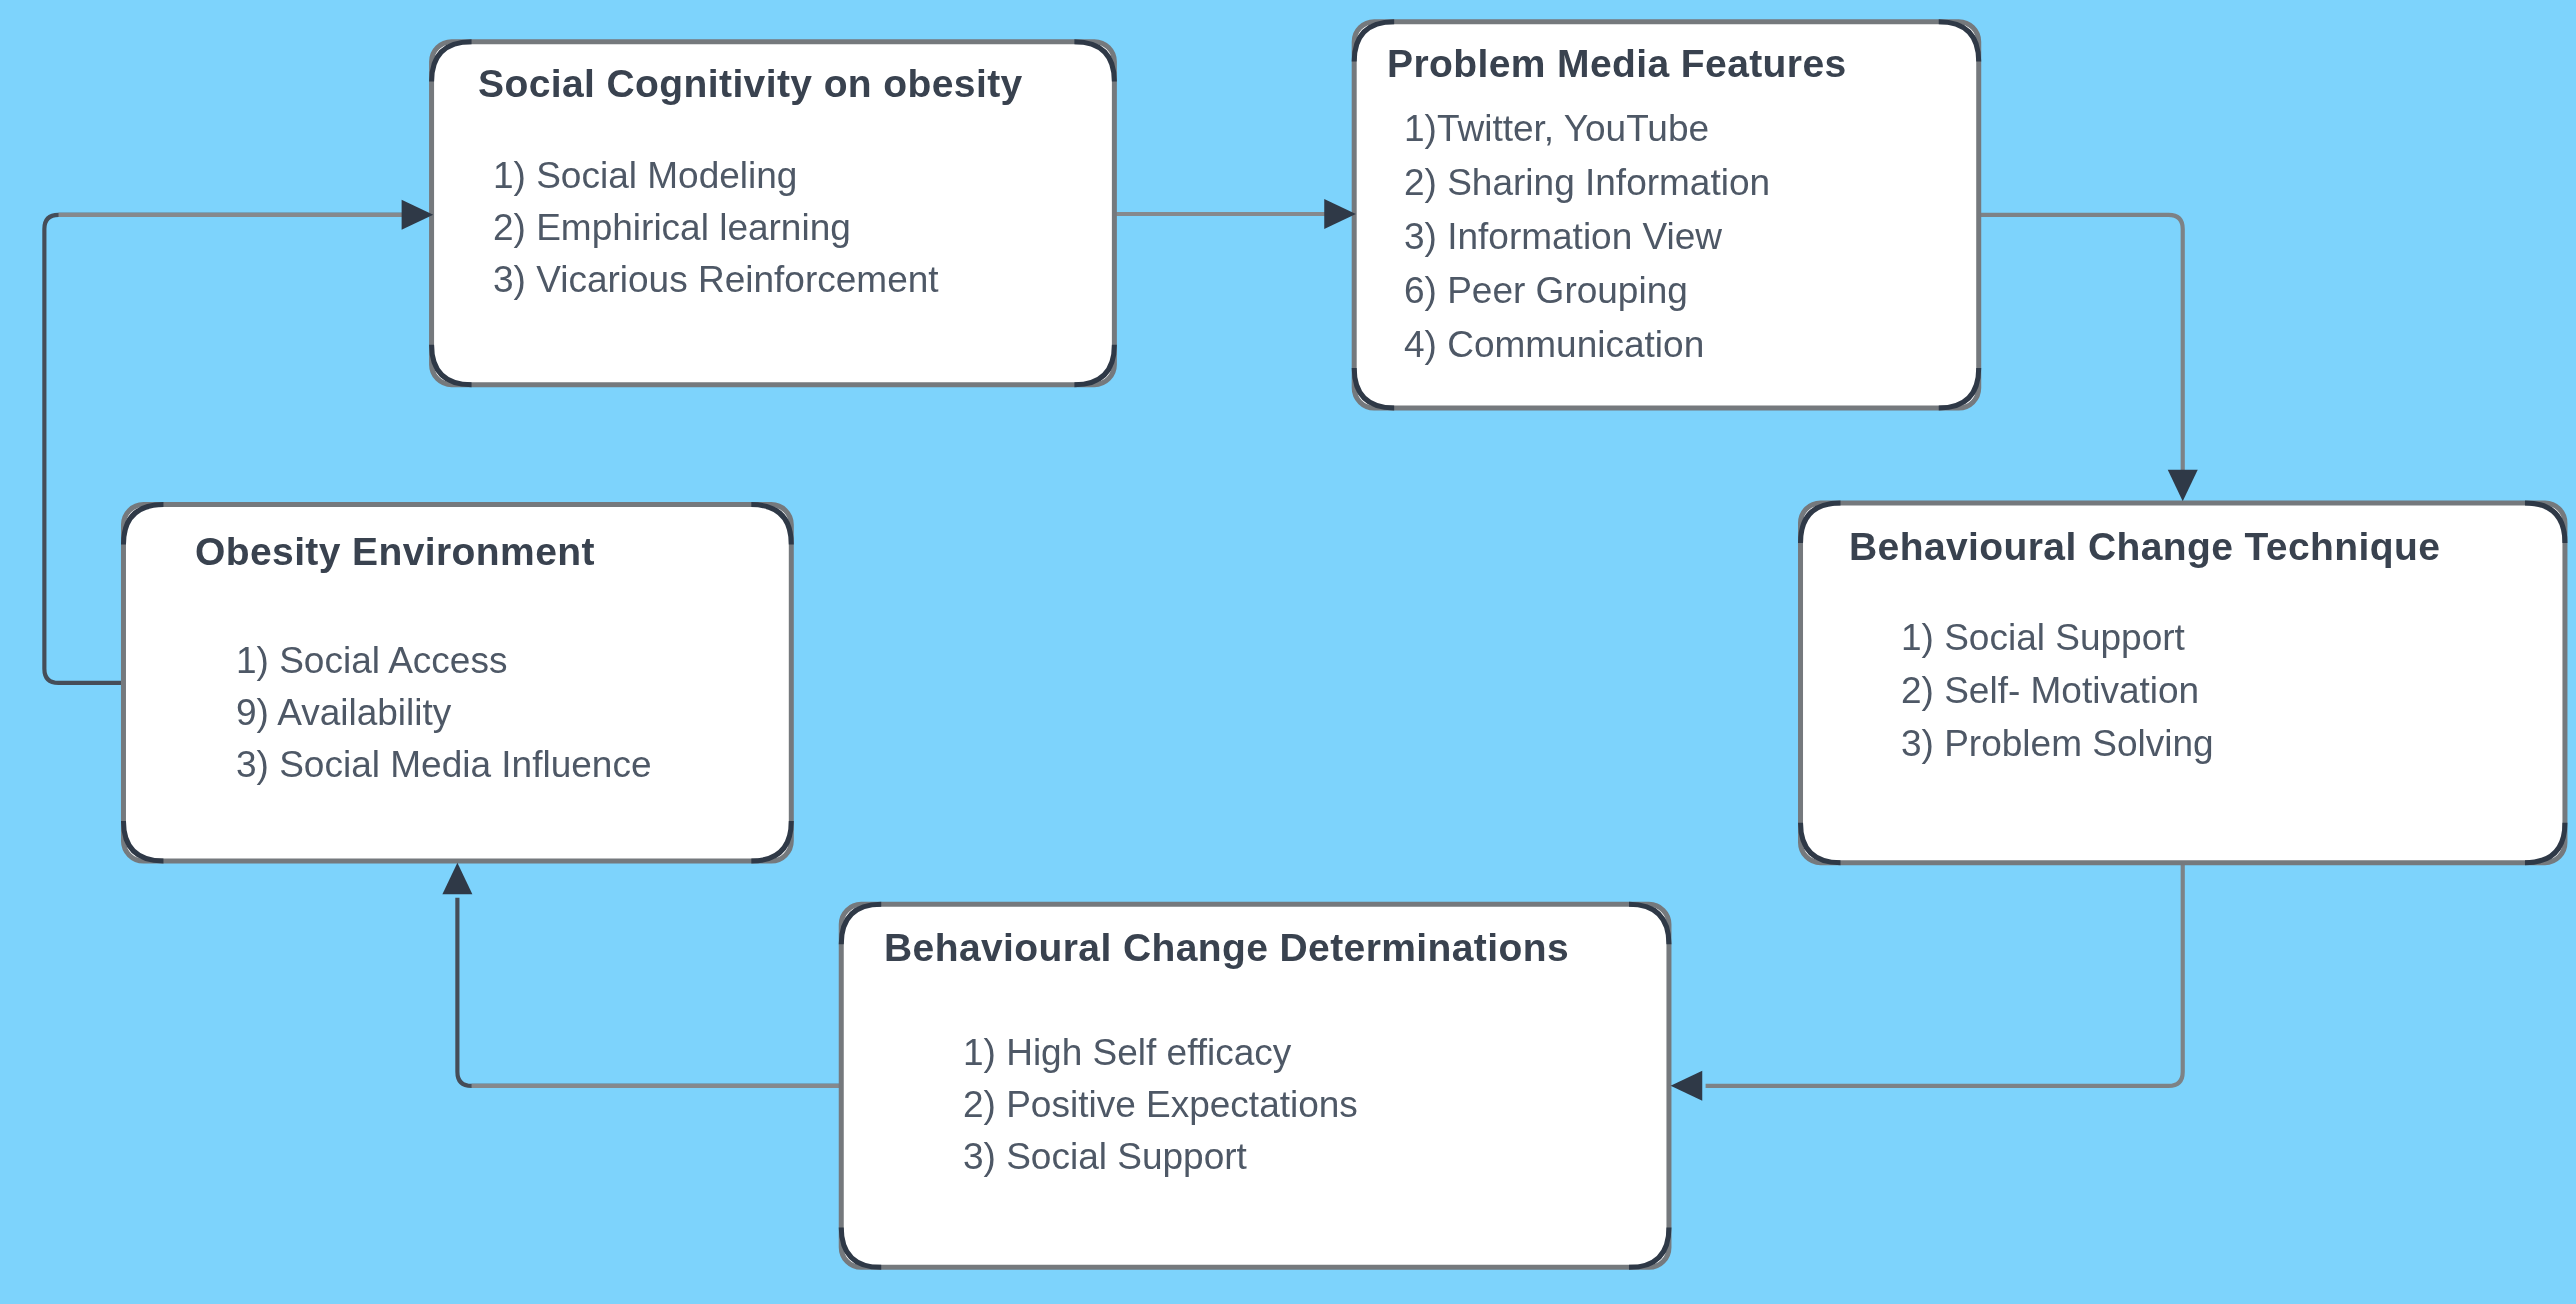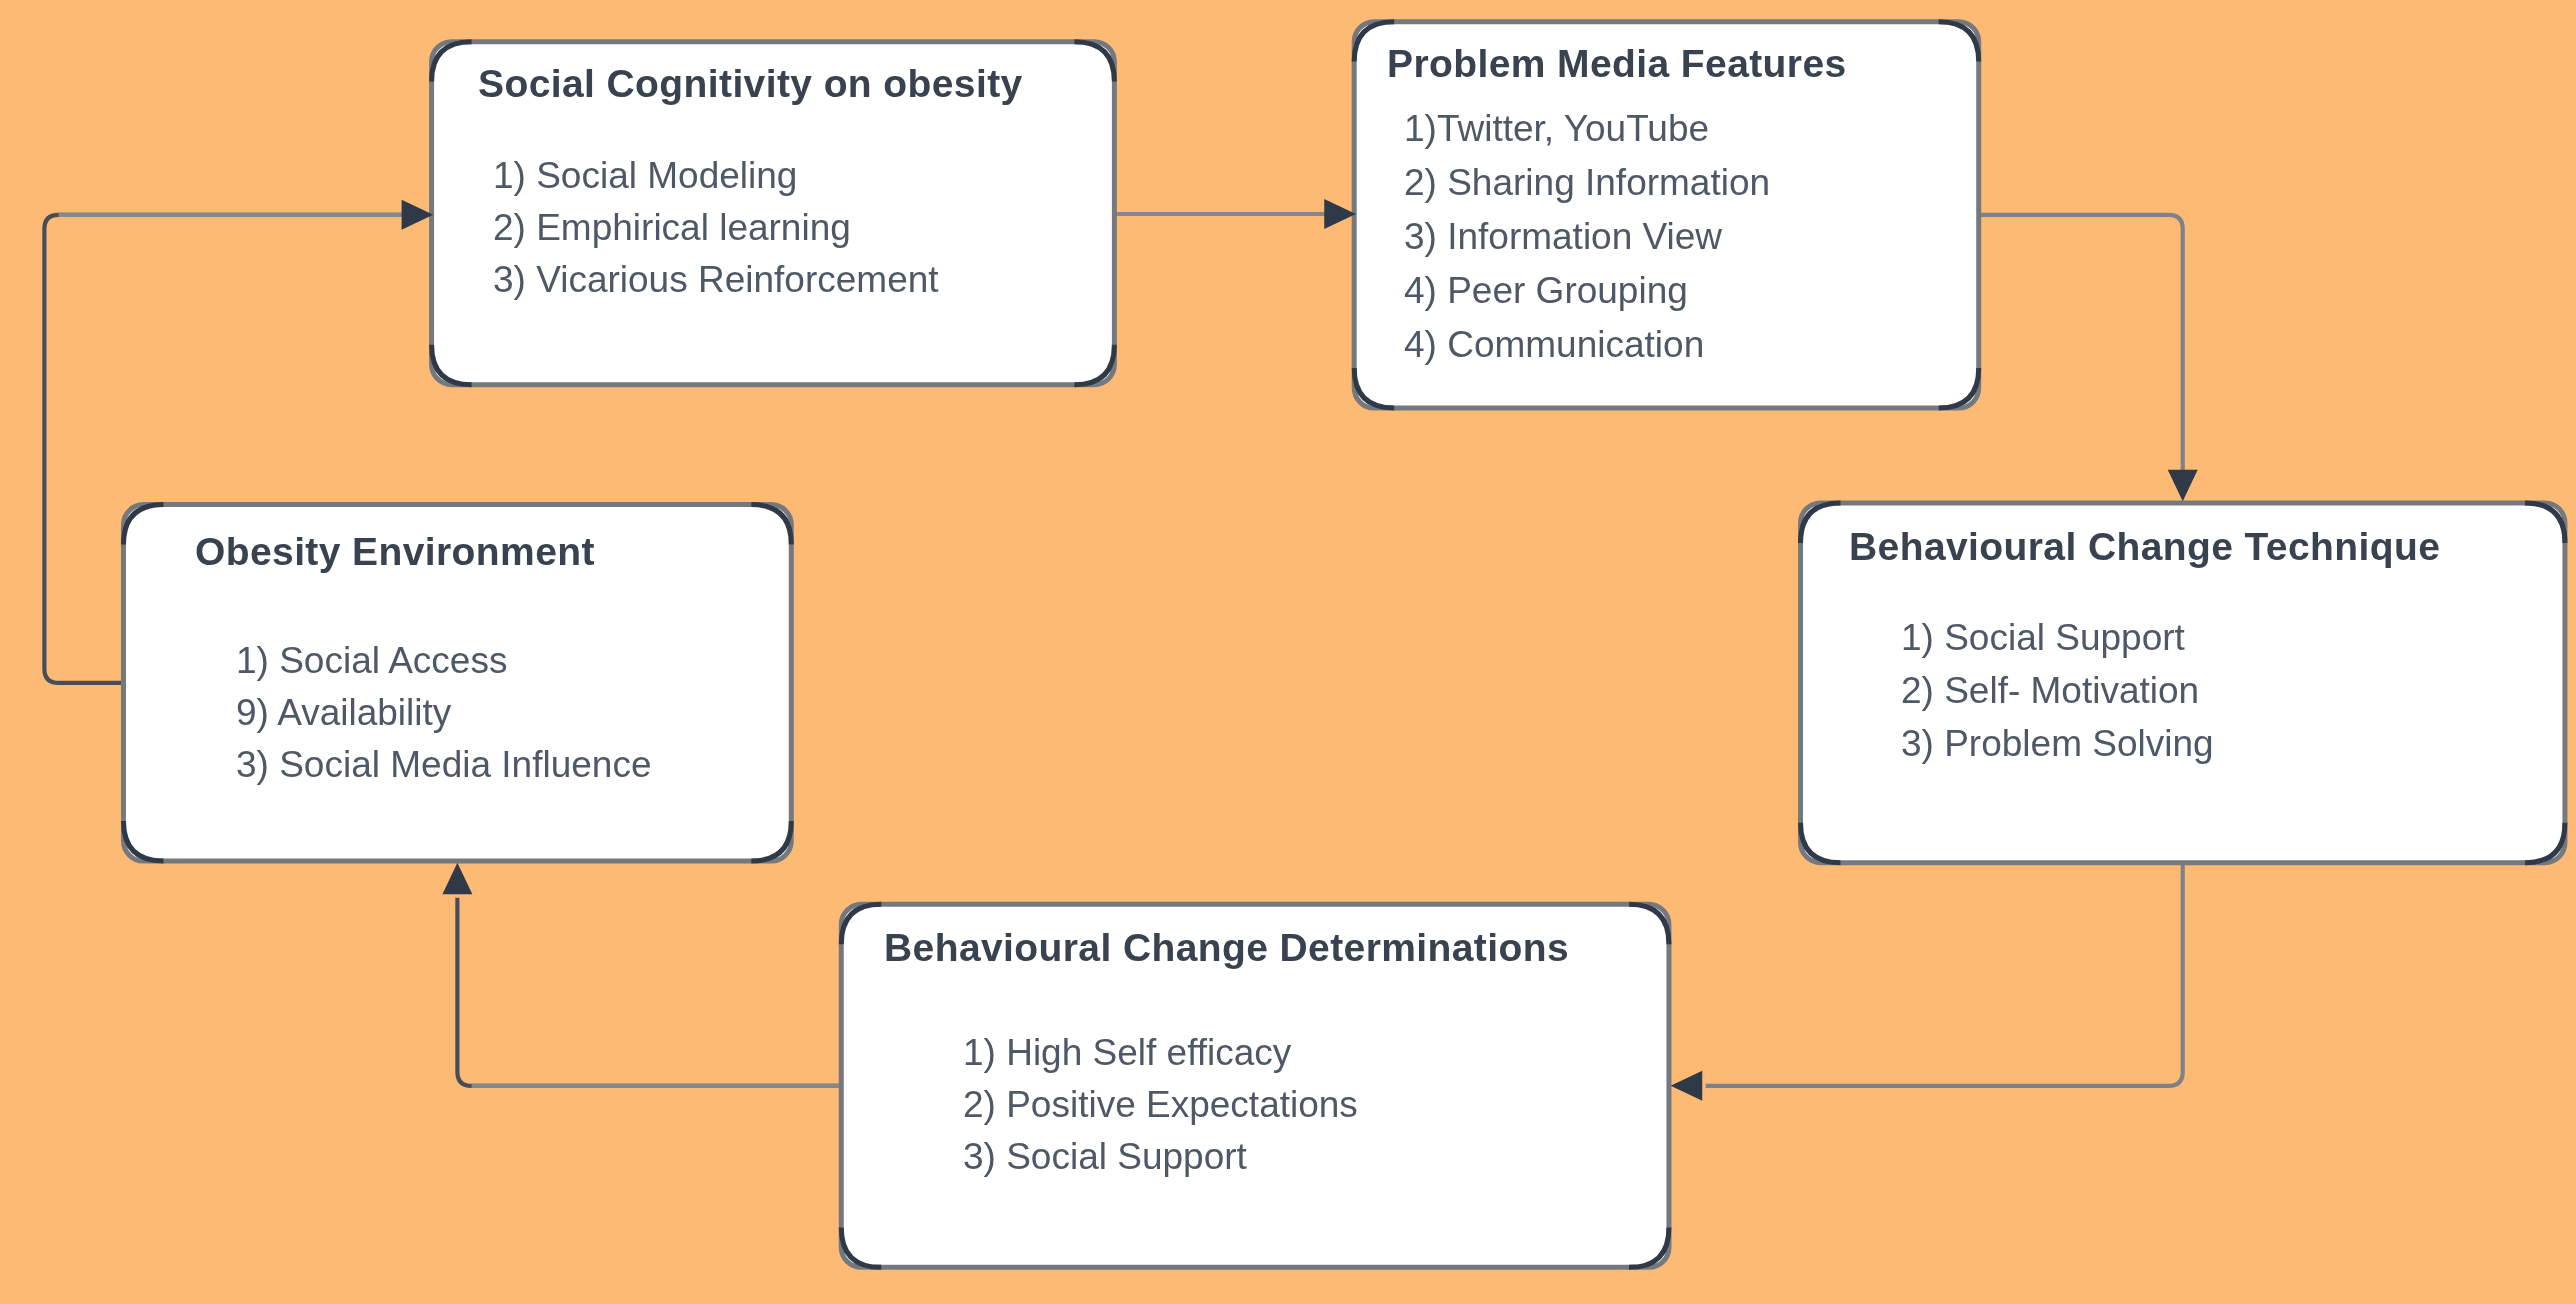--- a/index.html
+++ b/index.html
@@ -1,20 +1,20 @@
 <!DOCTYPE html>
 <html style="font-size:13.3px"><head>
 <meta charset="utf-8">
 <style>
   html, body { margin: 0; padding: 0; background: #ffffff; }
   #canvas {
     position: relative;
     width: 2576px;
     height: 1304px;
-    background: #fdba74;
+    background: #7dd3fc;
     font-family: "Liberation Sans", sans-serif;
     overflow: hidden;
   }
   #wires {
     position: absolute;
     left: 0; top: 0;
     width: 2576px; height: 1304px;
   }
   .box-text {
     position: absolute;
@@ -117,21 +117,21 @@
       <div class="item">3) Vicarious Reinforcement</div>
     </div>
   </div>
 
   <div class="box-text" id="bt2">
     <div class="title">Problem Media Features</div>
     <div class="items">
       <div class="item">1)Twitter, YouTube</div>
       <div class="item">2) Sharing Information</div>
       <div class="item">3) Information View</div>
-      <div class="item">4) Peer Grouping</div>
+      <div class="item">6) Peer Grouping</div>
       <div class="item">4) Communication</div>
     </div>
   </div>
 
   <div class="box-text" id="bt3">
     <div class="title">Behavioural Change Technique</div>
     <div class="items">
       <div class="item">1) Social Support</div>
       <div class="item">2) Self- Motivation</div>
       <div class="item">3) Problem Solving</div>

